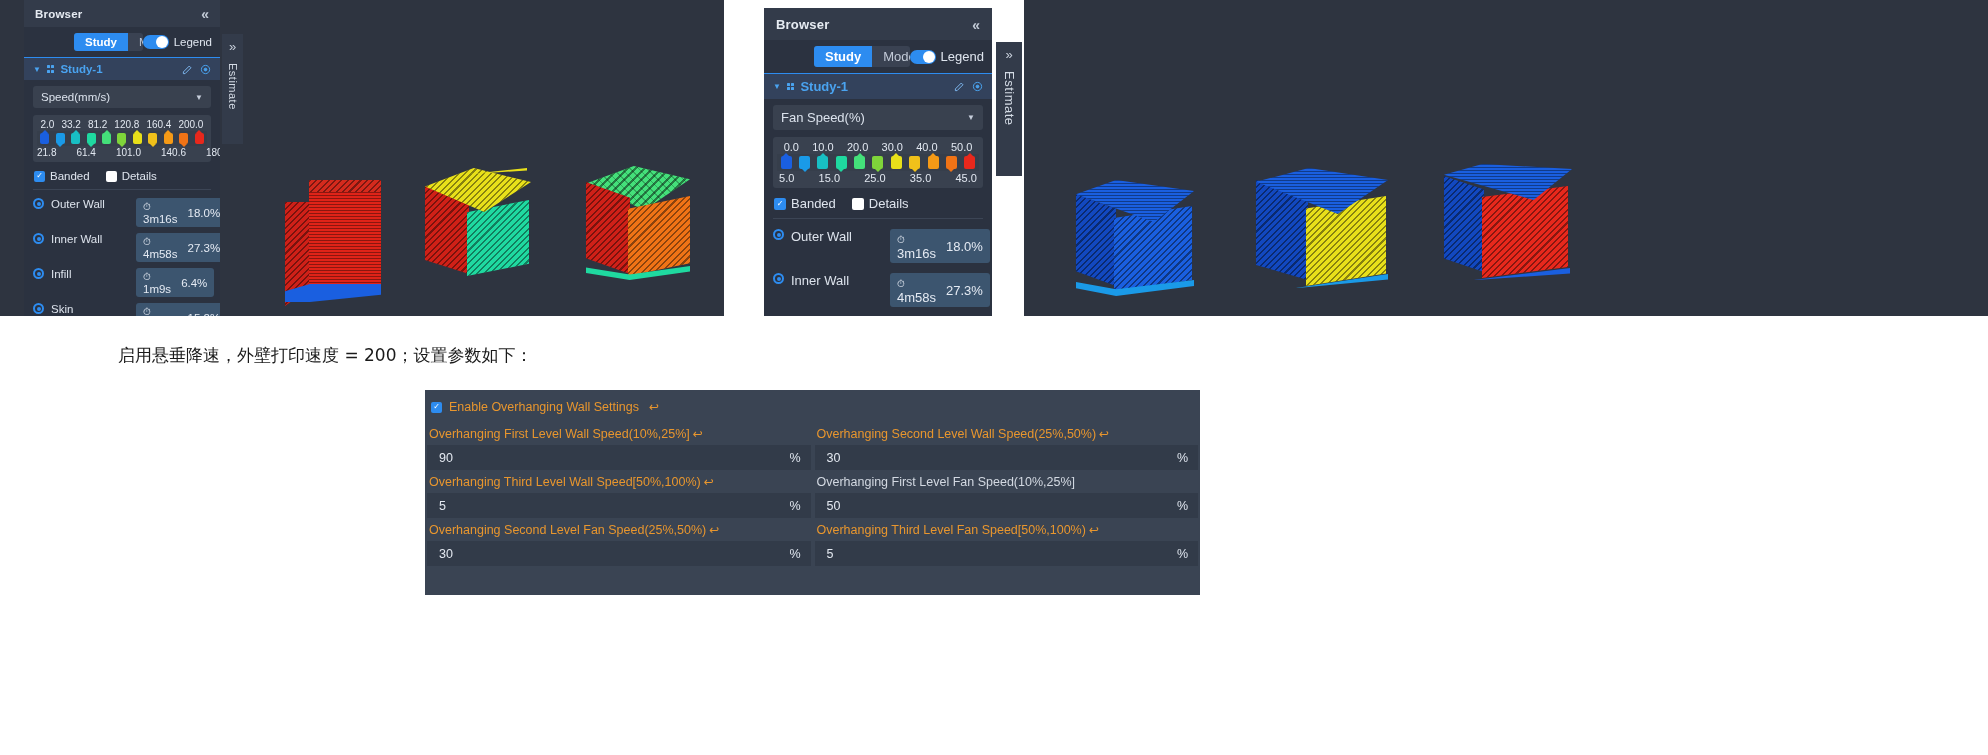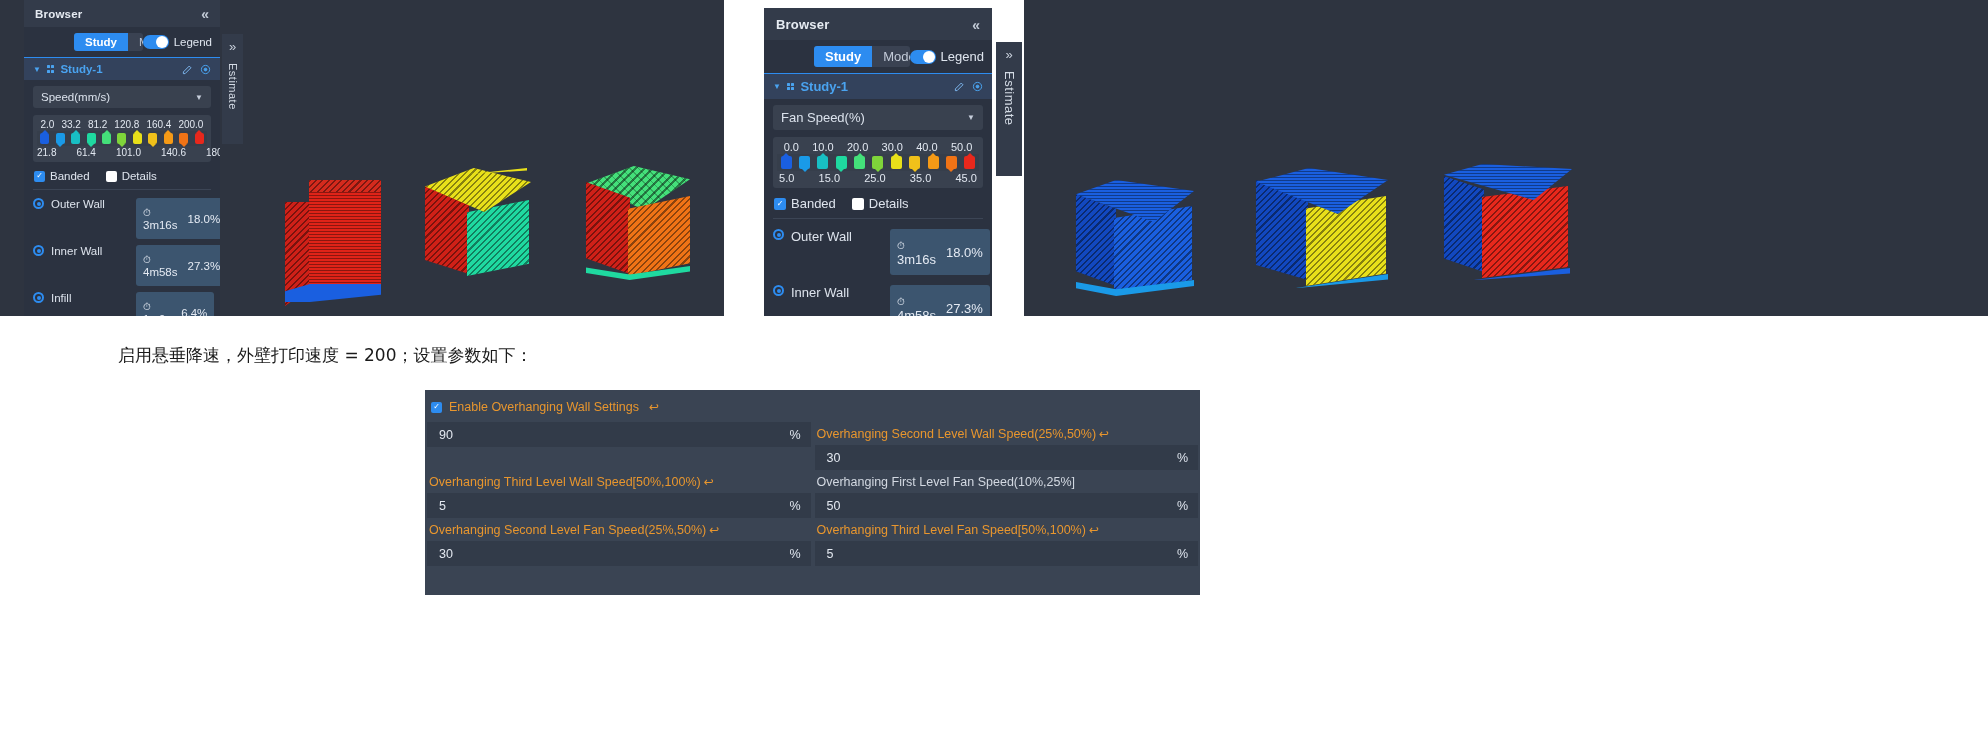--- a/index.html
+++ b/index.html
@@ -153,21 +153,21 @@
   }
   .eye::after {
     content:""; position: absolute; left:50%; top:50%; transform: translate(-50%,-50%);
     width: 4px; height: 4px; border-radius: 50%; background: #2d8cf0;
   }
   .feature-name { color: #dde3ec; flex: 0 0 auto; width: 78px;
     white-space: nowrap; overflow: hidden; text-overflow: ellipsis; }
   #browser-right .feature-name { width: 92px; }
   .feature-stats {
     background: #3c556f; border-radius: 3px;
-    padding: 8px 7px; display: flex; gap: 10px; align-items: center;
+    padding: 2px 7px; display: flex; gap: 10px; align-items: center;
     color: #e4eaf3; flex: 1 1 auto; justify-content: space-between;
   }
   .clock { font-size: 10px; }
 
   
   .estimate-tab {
     position: absolute;
     background: #333b4a;
     color: #d5dce6;
     display: flex; flex-direction: column; align-items: center;
@@ -523,20 +523,21 @@
 <div id="caption">启用悬垂降速，外壁打印速度 = 200；设置参数如下：</div>
 
 <div id="settings-panel">
   <div class="enable-row">
     <span class="box on">✓</span>
     <span class="field-label modified" style="padding:0">Enable Overhanging Wall Settings</span>
     <span class="revert">↩</span>
   </div>
   <div class="settings-grid" id="settings-grid">
       <div class="field">
+        <div class="field-label modified"><span>Overhanging First Level Wall Speed(10%,25%]</span><span class="revert">↩</span></div>
         <div class="field-input">
           <span>90</span>
           <span class="unit">%</span>
         </div>
       </div>
       <div class="field">
         <div class="field-label modified"><span>Overhanging Second Level Wall Speed(25%,50%)</span><span class="revert">↩</span></div>
         <div class="field-input">
           <span>30</span>
           <span class="unit">%</span>

